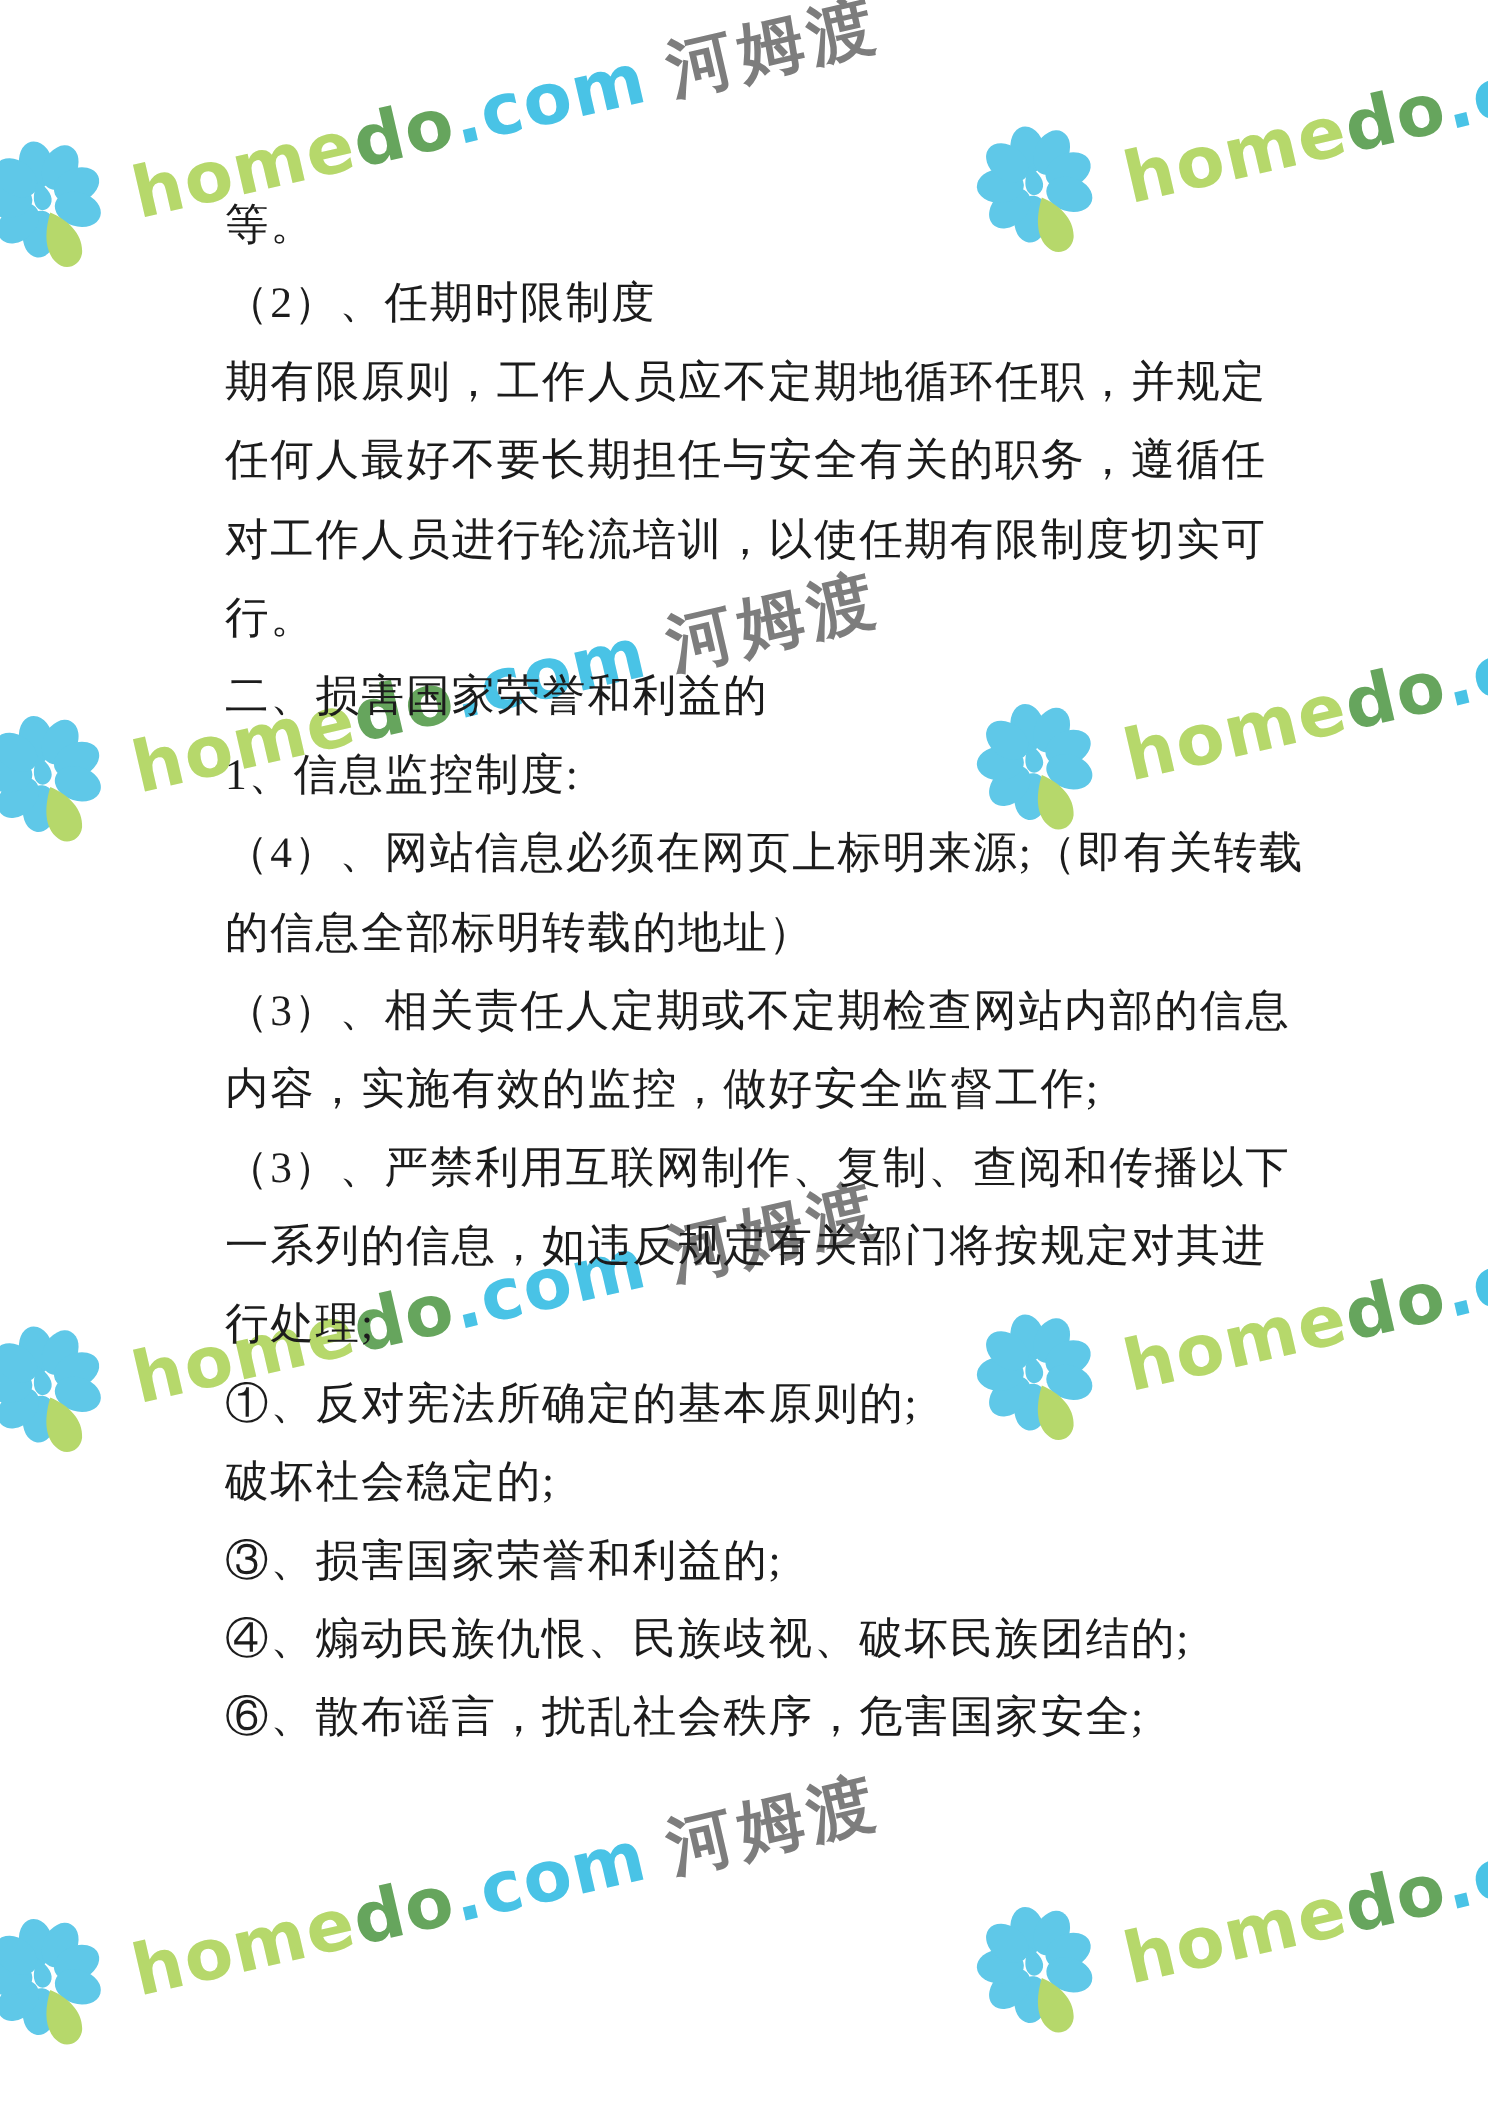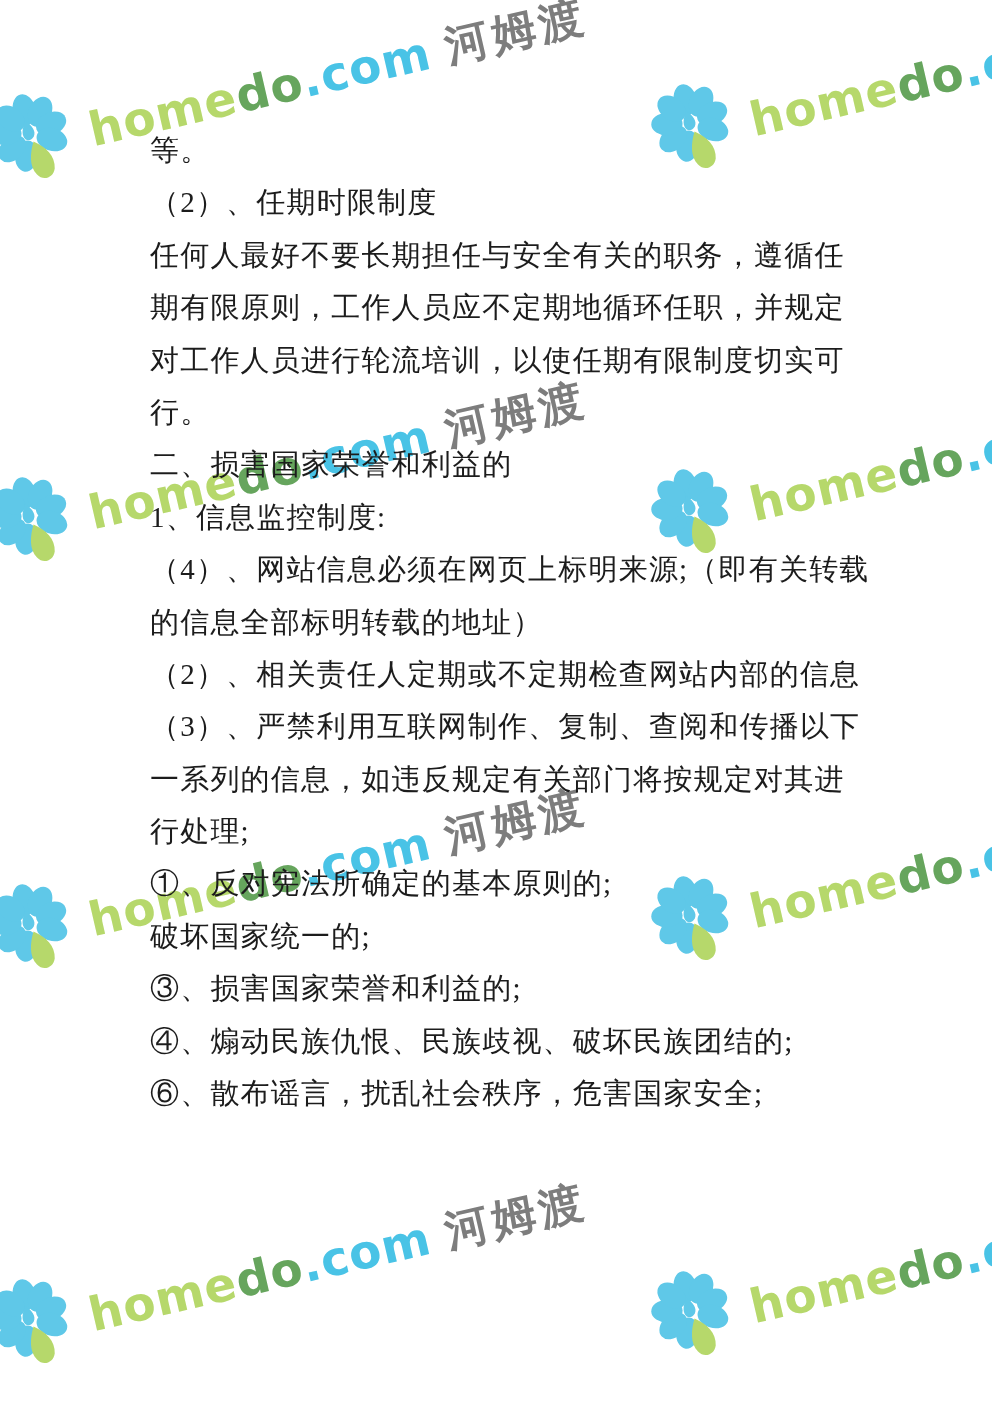--- a/index.html
+++ b/index.html
@@ -239,32 +239,33 @@
       <span class="wm-word wm-home">home</span>
         <span class="wm-word wm-do">do</span>
         <span class="wm-word wm-com">.com</span>
 
     </div>
     </div>
 
   <div class="text-layer" id="text-layer">
     <div class="doc-line">等。</div>
       <div class="doc-line">（2）、任期时限制度</div>
+      <div class="doc-line">期有限原则，工作人员应不定期地循环任职，并规定</div>
       <div class="doc-line">任何人最好不要长期担任与安全有关的职务，遵循任</div>
-      <div class="doc-line">期有限原则，工作人员应不定期地循环任职，并规定</div>
       <div class="doc-line">对工作人员进行轮流培训，以使任期有限制度切实可</div>
       <div class="doc-line">行。</div>
       <div class="doc-line">二、损害国家荣誉和利益的</div>
       <div class="doc-line">1、信息监控制度:</div>
       <div class="doc-line">（4）、网站信息必须在网页上标明来源;（即有关转载</div>
       <div class="doc-line">的信息全部标明转载的地址）</div>
-      <div class="doc-line">（2）、相关责任人定期或不定期检查网站内部的信息</div>
+      <div class="doc-line">（3）、相关责任人定期或不定期检查网站内部的信息</div>
+      <div class="doc-line">内容，实施有效的监控，做好安全监督工作;</div>
       <div class="doc-line">（3）、严禁利用互联网制作、复制、查阅和传播以下</div>
       <div class="doc-line">一系列的信息，如违反规定有关部门将按规定对其进</div>
       <div class="doc-line">行处理;</div>
       <div class="doc-line">①、反对宪法所确定的基本原则的;</div>
-      <div class="doc-line">破坏国家统一的;</div>
+      <div class="doc-line">破坏社会稳定的;</div>
       <div class="doc-line">③、损害国家荣誉和利益的;</div>
       <div class="doc-line">④、煽动民族仇恨、民族歧视、破坏民族团结的;</div>
       <div class="doc-line">⑥、散布谣言，扰乱社会秩序，危害国家安全;</div>
   </div>
 
 </div>
 
 </body></html>

